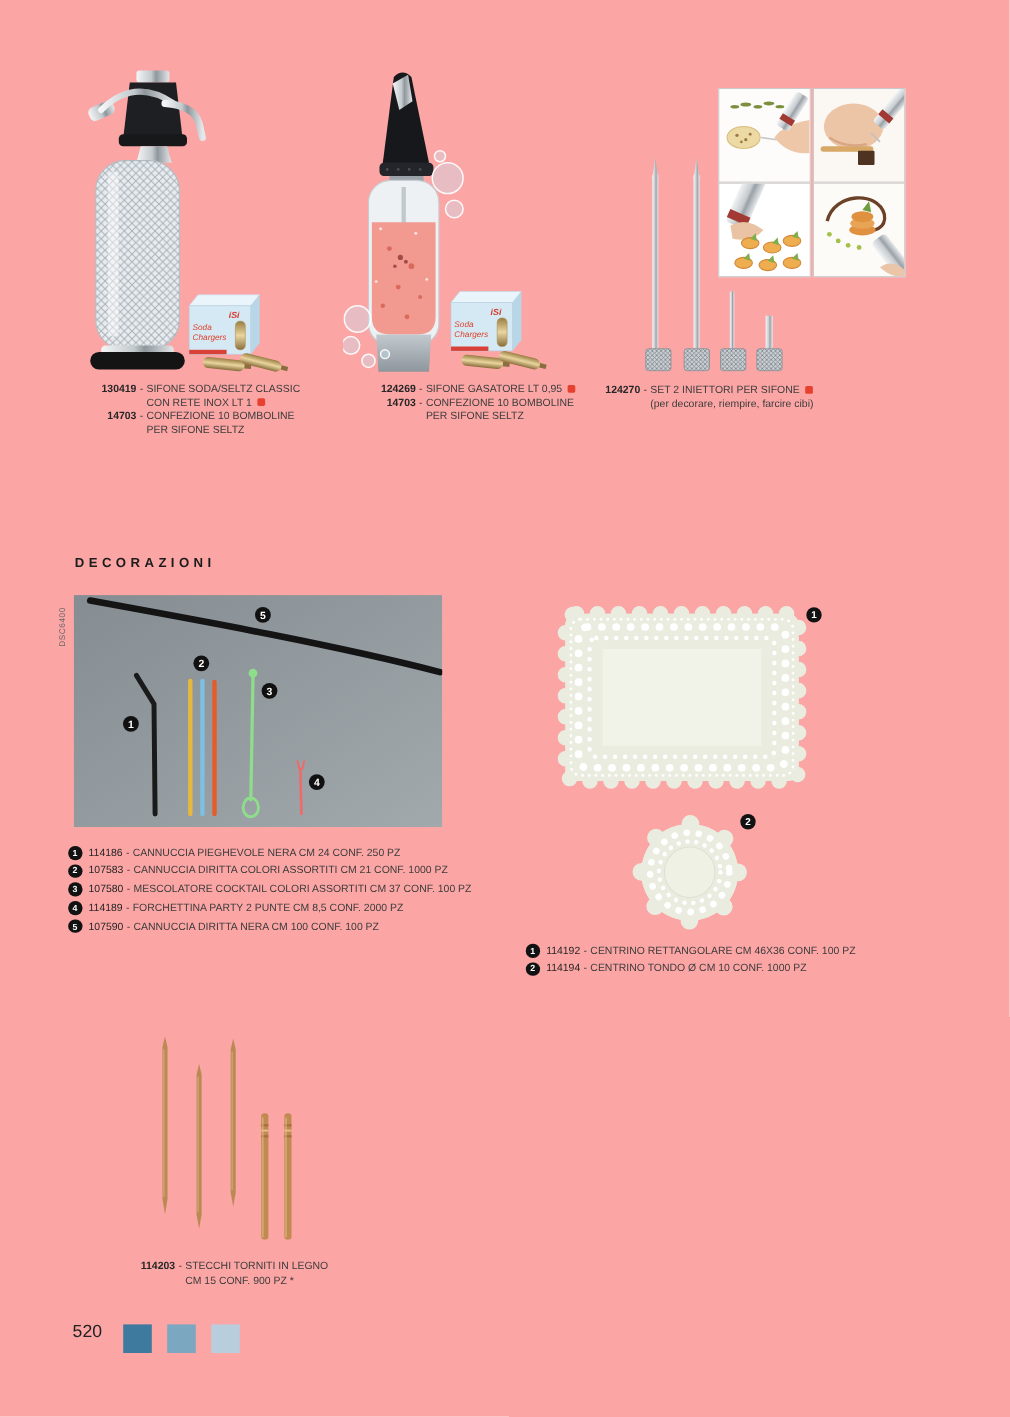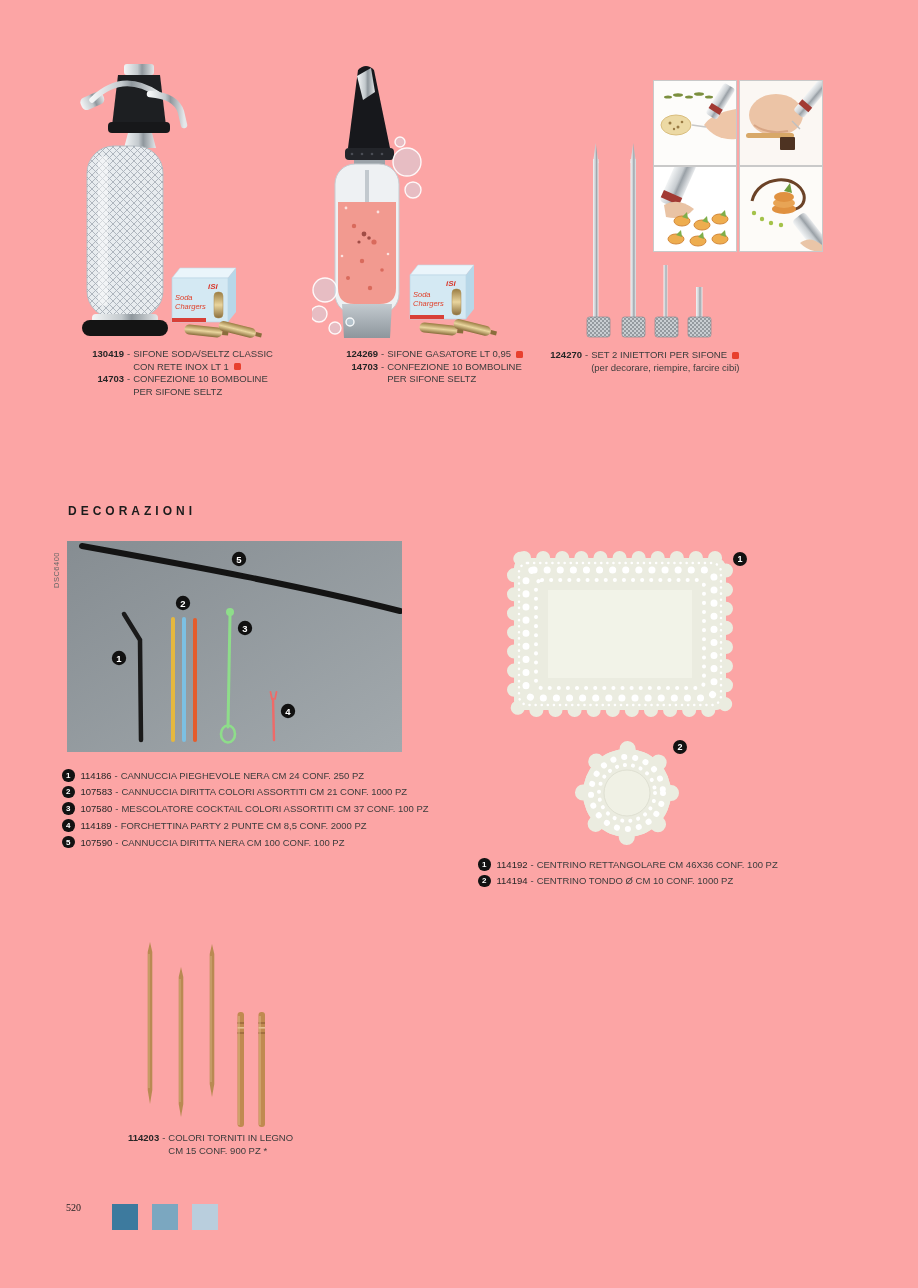--- a/index.html
+++ b/index.html
@@ -30,23 +30,23 @@
          font-weight:bold;font-size:8px;display:flex;align-items:center;justify-content:center;
          margin-right:6px;flex:none;}
   .l-code{font-weight:normal;color:var(--ink-bold);margin-right:3px;}
   .l-dash{margin-right:3px;}
   
   .pbadge{width:14px;height:14px;border-radius:50%;background:#121212;color:#fff;
           font-weight:bold;font-size:9px;display:flex;align-items:center;justify-content:center;}
   
   .pcell{position:absolute;width:82px;height:84px;border:1px solid #c9c9c9;background:#fcfaf7;}
   
-  .sticks-cap{font-size:9.5px;line-height:12.7px;}
-  
-  .page-num{font-size:10px;color:#222;font-family:Liberation Serif, serif;}
+  .sticks-cap{font-size:9.5px;line-height:12.7px;margin-top:14px;}
+  
+  .page-num{font-size:16px;color:#222;}
   .fsq{position:absolute;width:26px;height:26px;}
 </style>
 </head>
 <body>
 
 <div class="page">
 
   <svg class="abs" style="left:78px;top:56px" width="190" height="288" viewBox="0 0 190 288">
     <defs>
       <linearGradient id="silverV" x1="0" y1="0" x2="1" y2="0">
@@ -498,21 +498,21 @@
       <rect x="133.5" y="100" width="6.5" height="2" fill="#8f5f33" opacity=".6"></rect>
       <path d="M135,84 L135,193" stroke="#e2bd8c" stroke-width=".9"></path>
     </g>
   </svg>
 
   <div class="caption abs sticks-cap" style="left:128px;top:1132px">
     <div class="cap-row">
       <span class="cap-code" style="width:auto">114203</span>
       <span class="cap-dash">-</span>
       <div class="cap-desc">
-        <div><span>COLORI TORNITI IN LEGNO</span></div>
+        <div><span>STECCHI TORNITI IN LEGNO</span></div>
         <div><span>CM 15 CONF. 900 PZ *</span></div>
       </div>
     </div>
   </div>
 
   <div class="page-num abs" style="left:66px;top:1202px">520</div>
   <div class="fsq" style="left:112px;top:1204px;background:var(--sq1)"></div>
   <div class="fsq" style="left:152px;top:1204px;background:var(--sq2)"></div>
   <div class="fsq" style="left:192px;top:1204px;background:var(--sq3)"></div>
 

